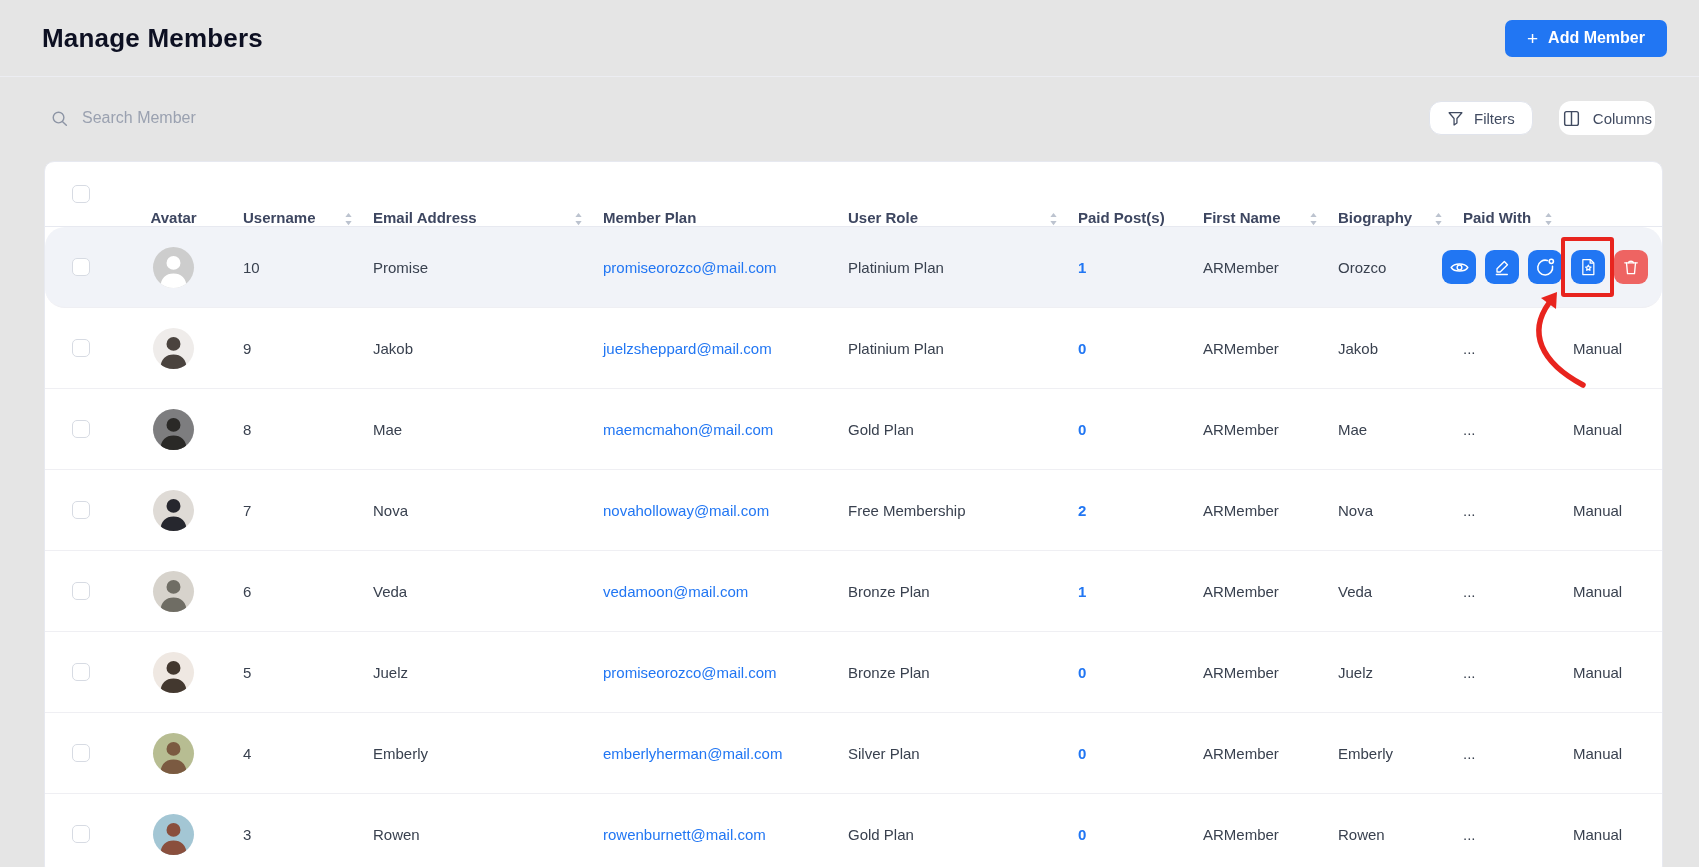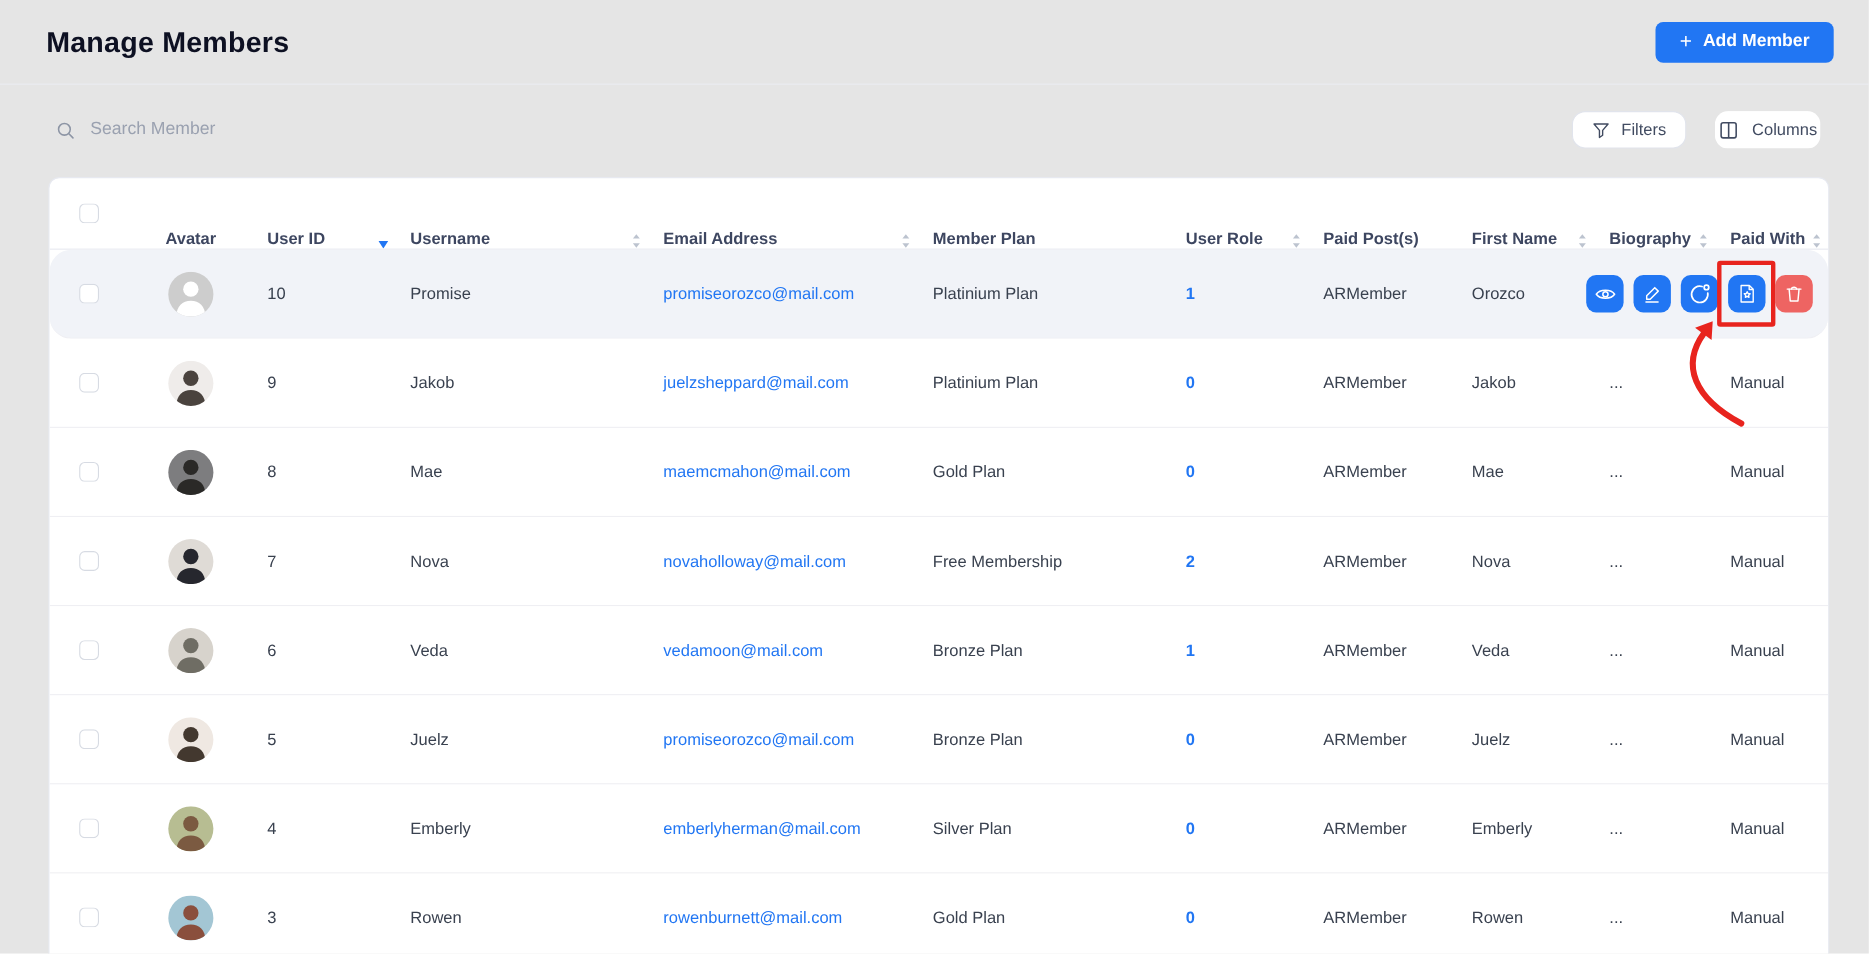--- a/index.html
+++ b/index.html
@@ -102,28 +102,20 @@
     <div class="trow thead">
       <div class="td cb-cell">
         <span class="cb"></span>
       </div>
 
     <div class="th align-center">
     <span class="th-label">Avatar</span>
 
   </div>
         <div class="th">
-    <span class="th-label">User ID</span>
-    <span class="sort">
-            <svg width="9" height="7" viewBox="0 0 9 7">
-              <path d="M4.5 7 L0 0 H9 Z" fill="#2176f3"></path>
-            </svg>
-          </span>
-  </div>
-        <div class="th">
     <span class="th-label">Username</span>
     <span class="sort">
       <svg width="9" height="14" viewBox="0 0 10 16" fill="#bcc3cf">
         <path d="M5 1 L8.6 5.6 H1.4 Z"></path>
               <path d="M5 15 L1.4 10.4 H8.6 Z"></path>
       </svg>
     </span>
   </div>
         <div class="th">
     <span class="th-label">Email Address</span>

